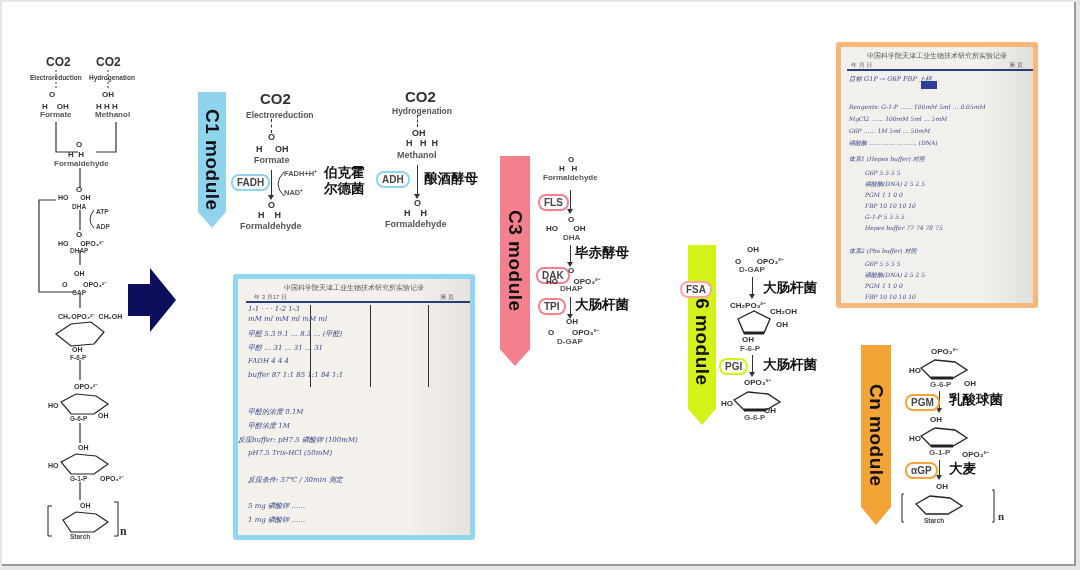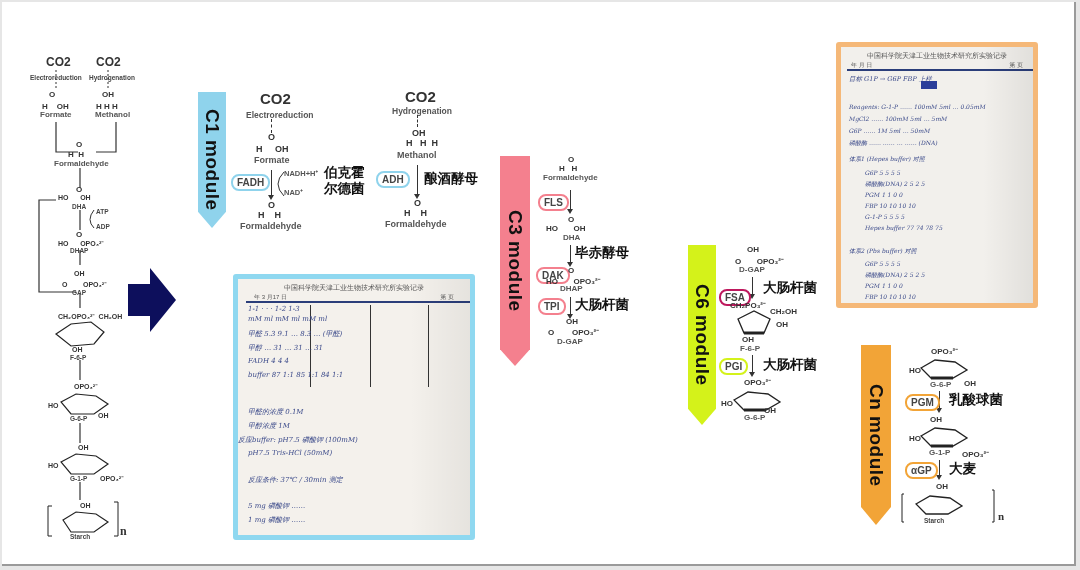--- a/index.html
+++ b/index.html
@@ -108,21 +108,21 @@
     <span class="abs lbl" style="left:244px; top:108px; font-size:8.5px;">Electroreduction</span>
     <div class="vline" style="left:269px; top:117px; height:14px; background:none; border-left:1.3px dashed #333;"></div>
     <span class="abs chem" style="left:266px; top:130px; font-size:9px;">O</span>
     <span class="abs chem" style="left:254px; top:142px; font-size:9px;">H&nbsp;&nbsp;&nbsp;&nbsp;&nbsp;OH</span>
     <span class="abs lbl" style="left:252px; top:153px; font-size:9px;">Formate</span>
     <div class="vline" style="left:269px; top:168px; height:26px;"></div>
     <div class="arrowhead" style="left:266px; top:193px;"></div>
     <svg width="20" height="30" style="left:270px; top:168px;">
       <path d="M 12 2 Q 0 14 12 26" fill="none" stroke="#333" stroke-width="1"></path>
     </svg>
-    <span class="abs" style="left:282px; top:166px; font-size:7.5px; color:#555; font-weight:bold;">NADH+H⁺</span>
+    <span class="abs" style="left:282px; top:166px; font-size:7.5px; color:#555; font-weight:bold;">FADH+H⁺</span>
     <span class="abs" style="left:282px; top:185px; font-size:7.5px; color:#555; font-weight:bold;">NAD⁺</span>
     <div class="enz" style="left:229px; top:172px; border:2px solid #8fd3ec;">FADH</div>
     <div class="org" style="left:322px; top:163px;">
       <div>伯克霍</div>
       <div>尔德菌</div>
     </div>
     <span class="abs chem" style="left:266px; top:198px; font-size:9px;">O</span>
     <span class="abs chem" style="left:256px; top:208px; font-size:9px;">H&nbsp;&nbsp;&nbsp;&nbsp;H</span>
     <span class="abs lbl" style="left:238px; top:219px; font-size:9px;">Formaldehyde</span>
   </div>
@@ -198,21 +198,21 @@
 
   <div class="mod-band" style="left:686px; top:243px; width:28px; height:180px; background:#d4f21a; clip-path: polygon(0 0,100% 0,100% 91%,50% 100%,0 91%);">
     <span class="mod-text">C6 module</span>
   </div>
   <div>
     <span class="abs chem" style="left:745px; top:243px; font-size:8px;">OH</span>
     <span class="abs chem" style="left:733px; top:253px; font-size:8px;">O&nbsp;&nbsp;&nbsp;&nbsp;&nbsp;&nbsp;&nbsp;OPO₃²⁻</span>
     <span class="abs lbl" style="left:737px; top:263px;">D-GAP</span>
     <div class="vline" style="left:750px; top:275px; height:18px;"></div>
     <div class="arrowhead" style="left:747px; top:292px;"></div>
-    <div class="enz" style="left:717px; top:279px; border:2px solid #be185d;margin-top:8px;">FSA</div>
+    <div class="enz" style="left:678px; top:279px; border:2px solid #fca5a5;">FSA</div>
     <div class="org" style="left:761px; top:278px;">大肠杆菌</div>
     <span class="abs chem" style="left:728px; top:297px; font-size:8px;">CH₂PO₃²⁻</span>
     <span class="abs chem" style="left:768px; top:305px; font-size:8px;">CH₂OH</span>
     <svg width="70" height="32" style="left:728px; top:307px;">
       <path d="M 8 10 L 24 2 L 40 10 L 34 24 L 14 24 Z" fill="none" stroke="#222" stroke-width="1.3"></path>
       <path d="M 14 24 L 34 24" stroke="#222" stroke-width="3"></path>
     </svg>
     <span class="abs chem" style="left:774px; top:318px; font-size:8px;">OH</span>
     <span class="abs chem" style="left:740px; top:333px; font-size:8px;">OH</span>
     <span class="abs lbl" style="left:738px; top:342px;">F-6-P</span>

